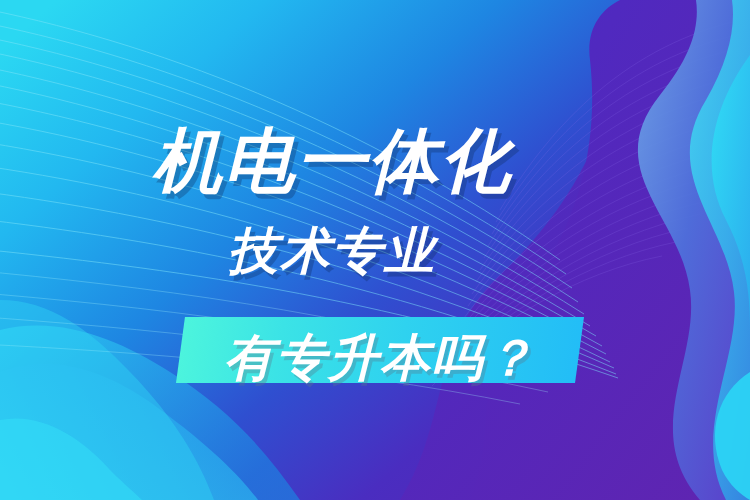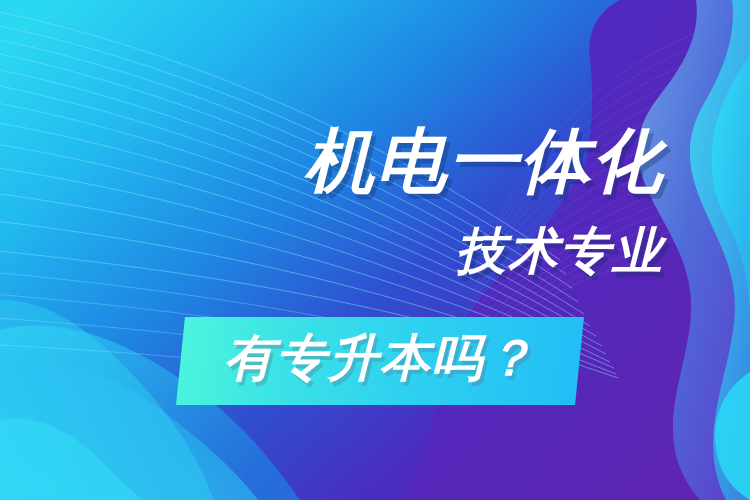--- a/index.html
+++ b/index.html
@@ -29,21 +29,21 @@
     left: 0;
     top: 0;
     width: 750px;
     height: 500px;
     z-index: 40;
   }
   .headline {
     position: absolute;
     left: 0;
     width: 664px;
-    text-align: right;
+    text-align: center;
     color: #ffffff;
     font-weight: bold;
     font-style: italic;
     letter-spacing: 2px;
     white-space: nowrap;
     text-shadow: 4px 5px 0 rgba(12,40,90,0.30);
   }
   #line1 {
     top: 122px;
     font-size: 70px;
@@ -54,21 +54,21 @@
     font-size: 50px;
     line-height: 78px;
   }
 
   
   .hl-wrap {
     position: absolute;
     left: 176px;
     top: 317px;
     width: 408px;
-    height: 88px;
+    height: 66px;
   }
   .hl-box {
     position: absolute;
     inset: 0;
     background: linear-gradient(100deg, #4EF6DC 0%, #3BE3E6 26%, #2FD2EF 55%, #22BCF7 100%);
     clip-path: polygon(2.2% 0%, 100% 0%, 97.8% 100%, 0% 100%);
   }
   #line3 {
     position: absolute;
     left: 0;

